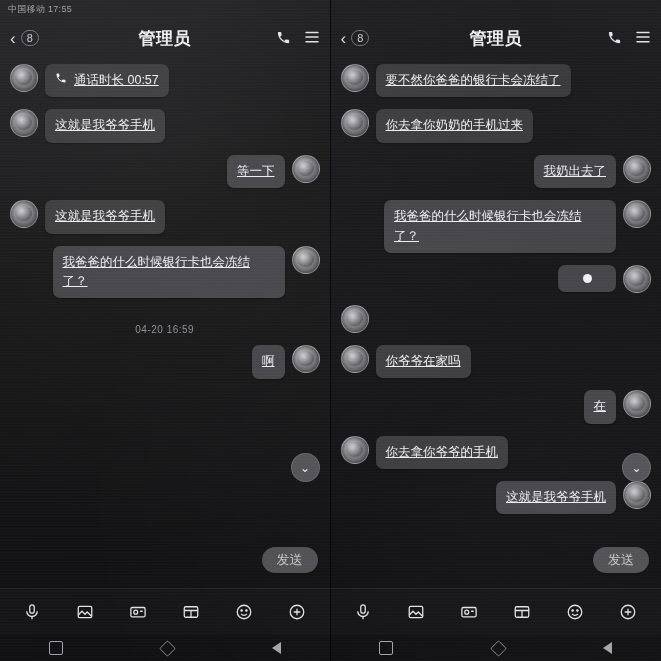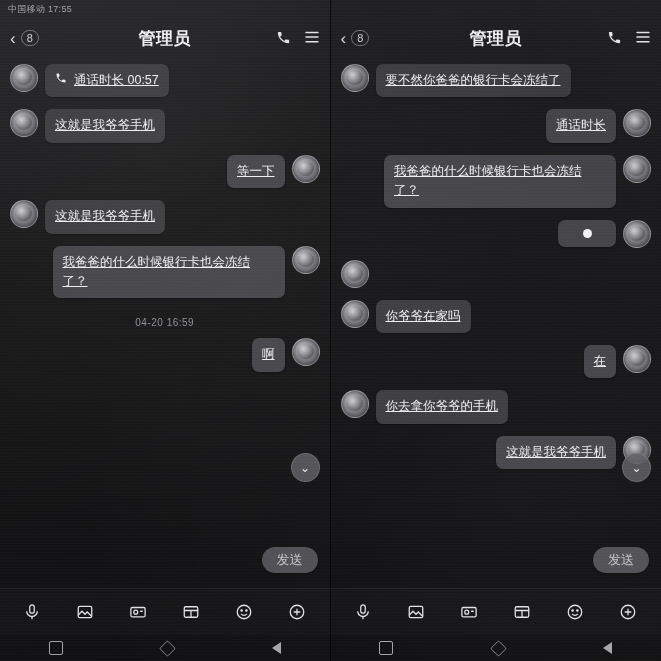--- a/index.html
+++ b/index.html
@@ -188,21 +188,21 @@
     width: 9px;
     height: 9px;
     border-radius: 50%;
     background: #f1f1f3;
     display: block;
   }
   .timestamp {
     text-align: center;
     font-size: 10px;
     color: #8d8d93;
-    margin: 7px 0 -2px 0;
+    margin: 14px 0 -2px 0;
     letter-spacing: 0.5px;
   }
   .scroll-fab {
     position: absolute;
     right: 10px;
     bottom: 56px;
     width: 27px;
     height: 27px;
     border-radius: 50%;
     background: rgba(92,92,98,0.85);
@@ -436,23 +436,27 @@
       </div>
     </div>
 
     <div class="messages">
 
       <div class="row">
         <div class="avatar"></div>
         <div class="bubble">要不然你爸爸的银行卡会冻结了</div>
       </div>
 
-
-      <div class="row out">
-        <div class="bubble">通话时长</div>
+      <div class="row">
+        <div class="avatar"></div>
+        <div class="bubble">你去拿你奶奶的手机过来</div>
+      </div>
+
+      <div class="row out">
+        <div class="bubble">我奶出去了</div>
         <div class="avatar"></div>
       </div>
 
       <div class="row out">
         <div class="bubble">我爸爸的什么时候银行卡也会冻结了？</div>
         <div class="avatar"></div>
       </div>
 
       <div class="row out">
         <div class="bubble dot-only">

